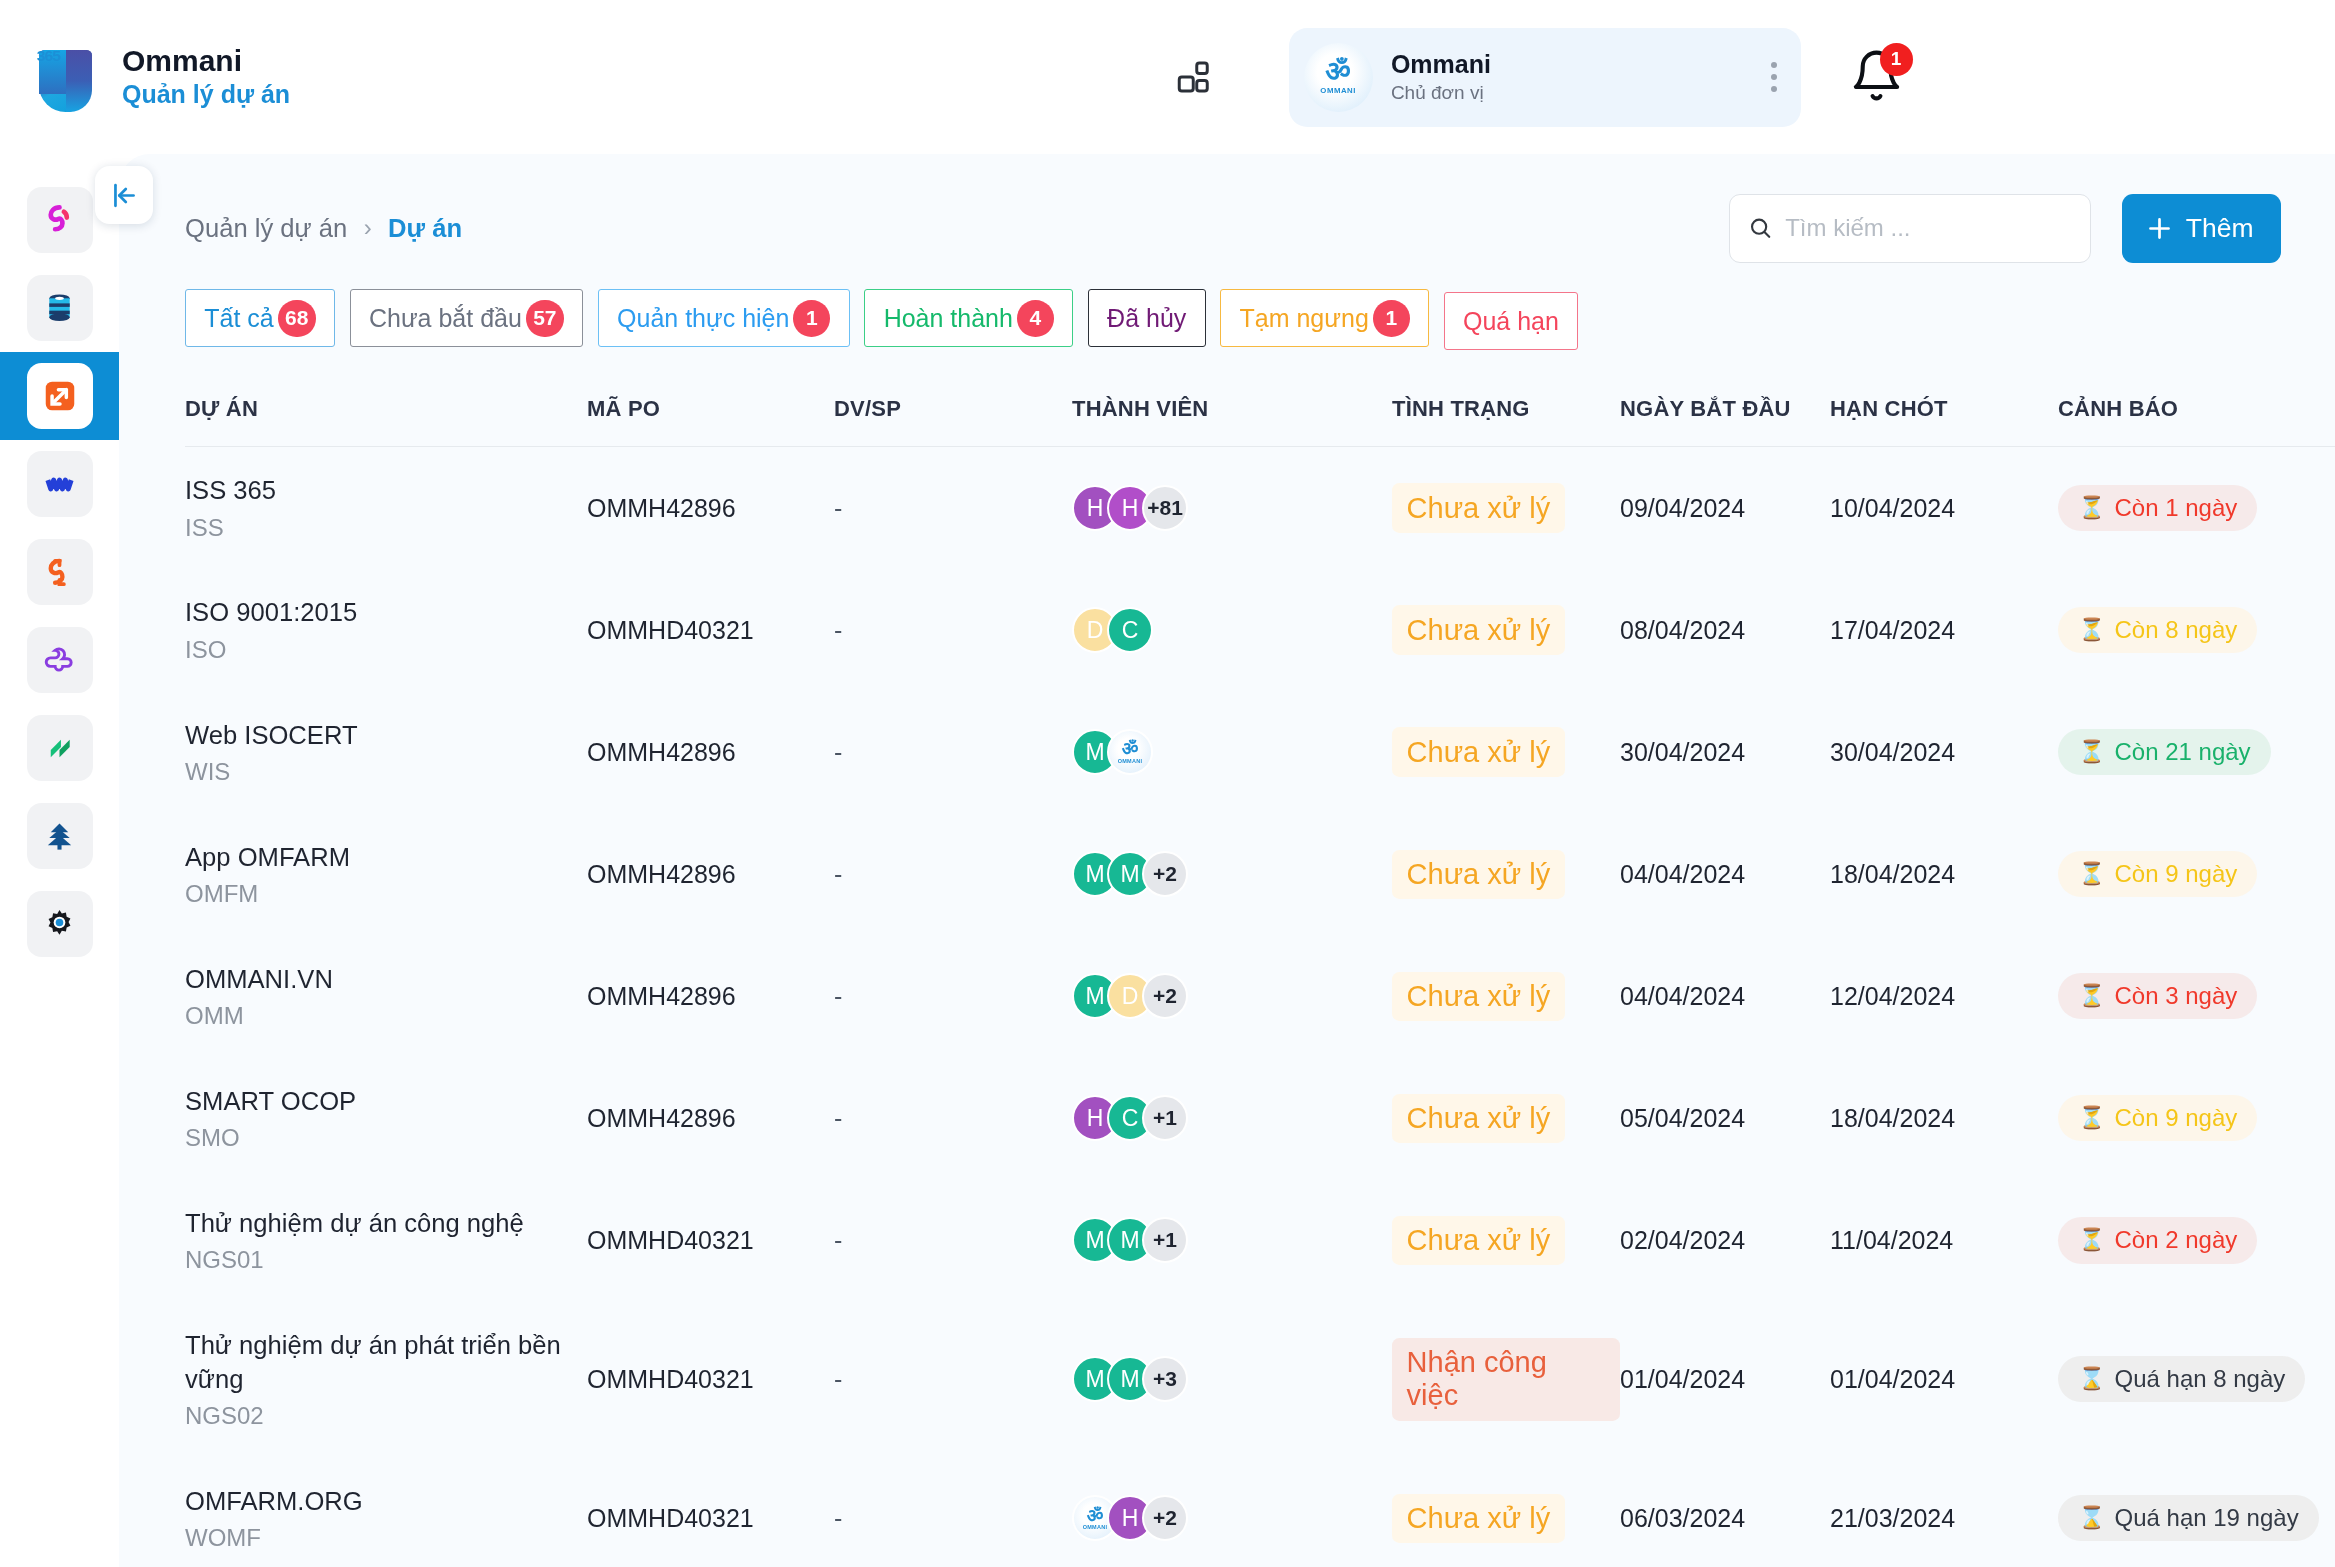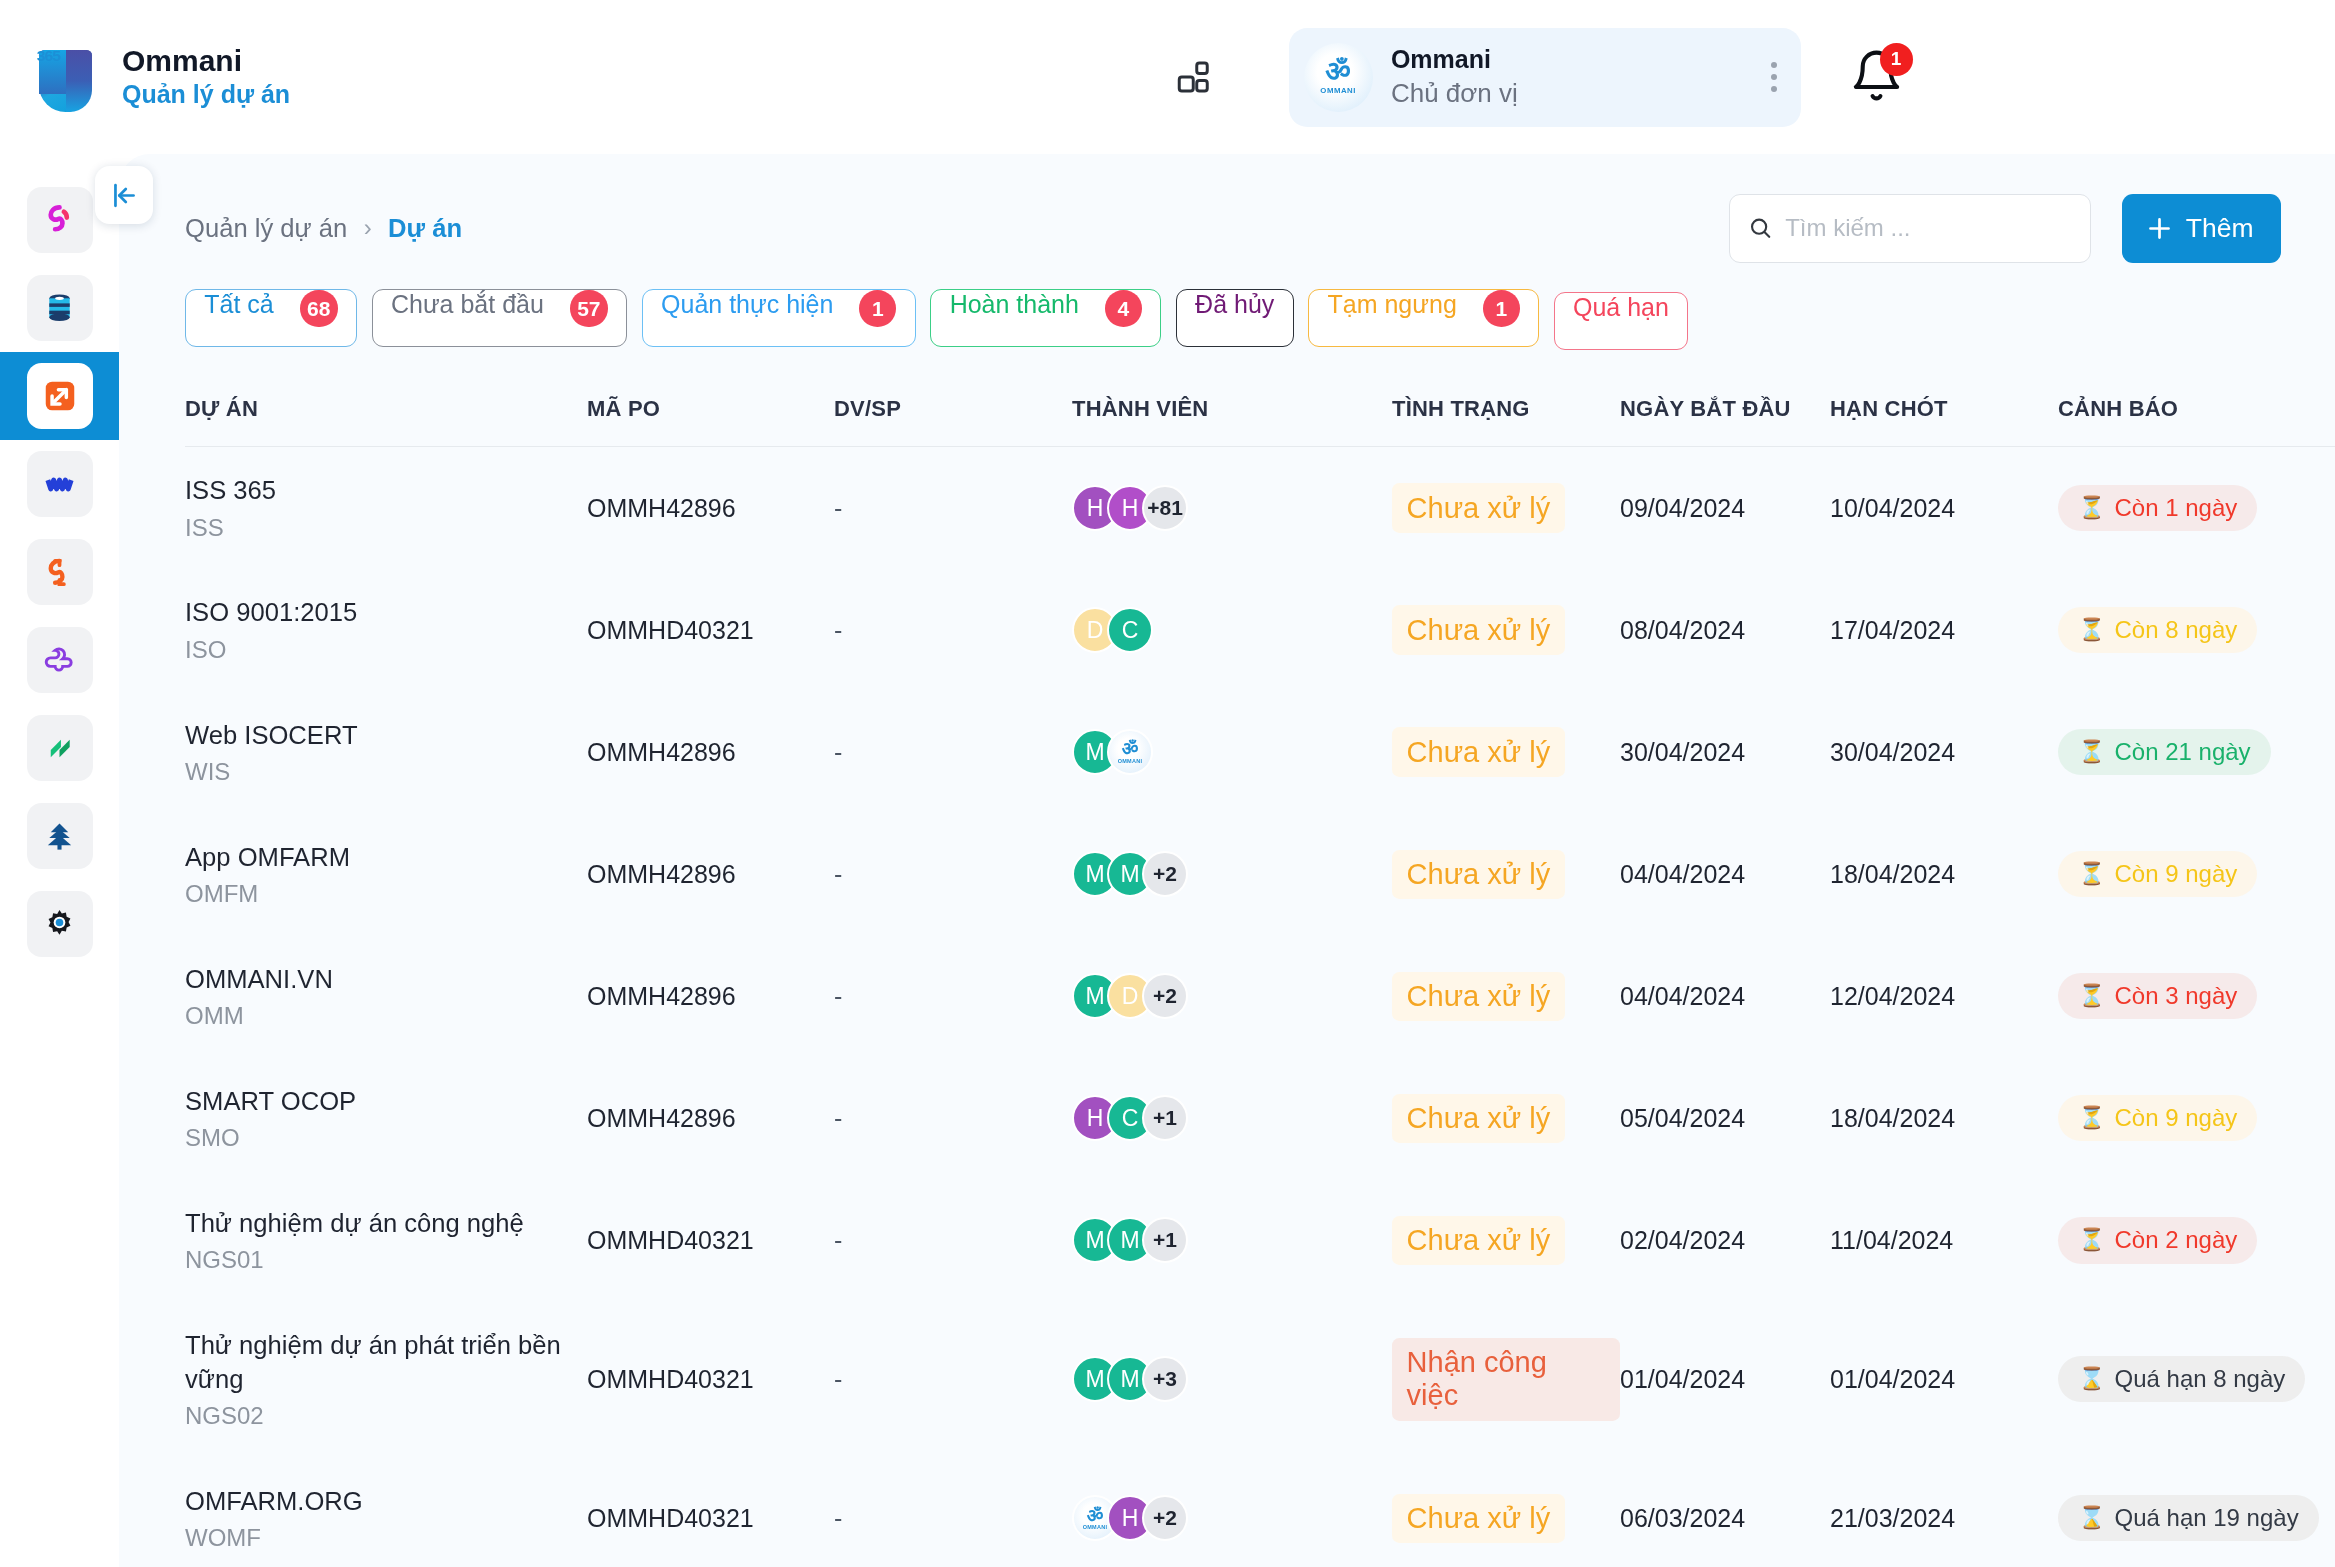--- a/index.html
+++ b/index.html
@@ -53,21 +53,21 @@
   }
   .org-avatar {
     width: 69px; height: 69px; border-radius: 50%;
     background: radial-gradient(circle at 45% 42%, #ffffff 32%, #e3f1fc 72%, #d6eaf9 100%);
     display: flex; flex-direction: column; align-items: center; justify-content: center;
     flex-shrink: 0;
   }
   .org-avatar .om { font-size: 28px; color: #1f8ed4; font-weight: 600; line-height: .95; }
   .org-avatar .omn { font-size: 7.8px; color: #1f8ed4; font-weight: 700; letter-spacing: 0.5px; }
   .org-info .n { font-size: 25px; font-weight: 700; color: #111827; line-height: 1.3; }
-  .org-info .r { font-size: 26px; color: #6b7280; line-height: 1.35; }
+  .org-info .r { font-size: 19px; color: #6b7280; line-height: 1.35; }
   .org-more { margin-left: auto; display: flex; flex-direction: column; gap: 5.5px; padding-right: 9.1px; cursor: pointer; }
   .org-more i { display: block; width: 6.4px; height: 6.4px; border-radius: 50%; background: #9aa3af; }
 
   .bell-wrap { position: relative; width: 58px; height: 58px; cursor: pointer; }
   .bell-badge {
     position: absolute; right: -5.5px; top: -5.5px; min-width: 33px; height: 33px;
     border-radius: 16.4px; background: #f11f1f; color: #fff; font-size: 19px; font-weight: 600;
     display: flex; align-items: center; justify-content: center; padding: 0 7.3px;
   }
 
@@ -119,22 +119,22 @@
   .search input::placeholder { color: #b6bcc4; }
   .add-btn {
     height: 69px; background: #0d8dd4; color: #ffffff; border: none; border-radius: 11px;
     display: flex; align-items: center; gap: 11px; padding: 0 27.4px 0 22px;
     font-size: 26.5px; font-family: "Liberation Sans", sans-serif; cursor: pointer;
   }
 
   
   .chips { display: flex; gap: 14.6px; padding: 22px 55px 0 66px; align-items: center; }
   .chip {
-    height: 58px; border-radius: 11px; border: 1.8px solid #d4d8dd; background: #ffffff;
-    display: flex; align-items: flex-start; gap: 26px; padding: 0 18.3px;
+    height: 58px; border-radius: 3px; border: 1.8px solid #d4d8dd; background: #ffffff;
+    display: flex; align-items: center; gap: 4px; padding: 0 18.3px;
     font-size: 25px; cursor: pointer; white-space: nowrap;
   }
   .chip .cnt {
     min-width: 37px; height: 37px; border-radius: 18.3px; background: #f4455c; color: #ffffff;
     font-size: 21px; font-weight: 600; display: flex; align-items: center; justify-content: center;
     padding: 0 7.3px;
   }
 
   
   .table-wrap { padding: 0 55px 0 66px; margin-top: 22px; }

